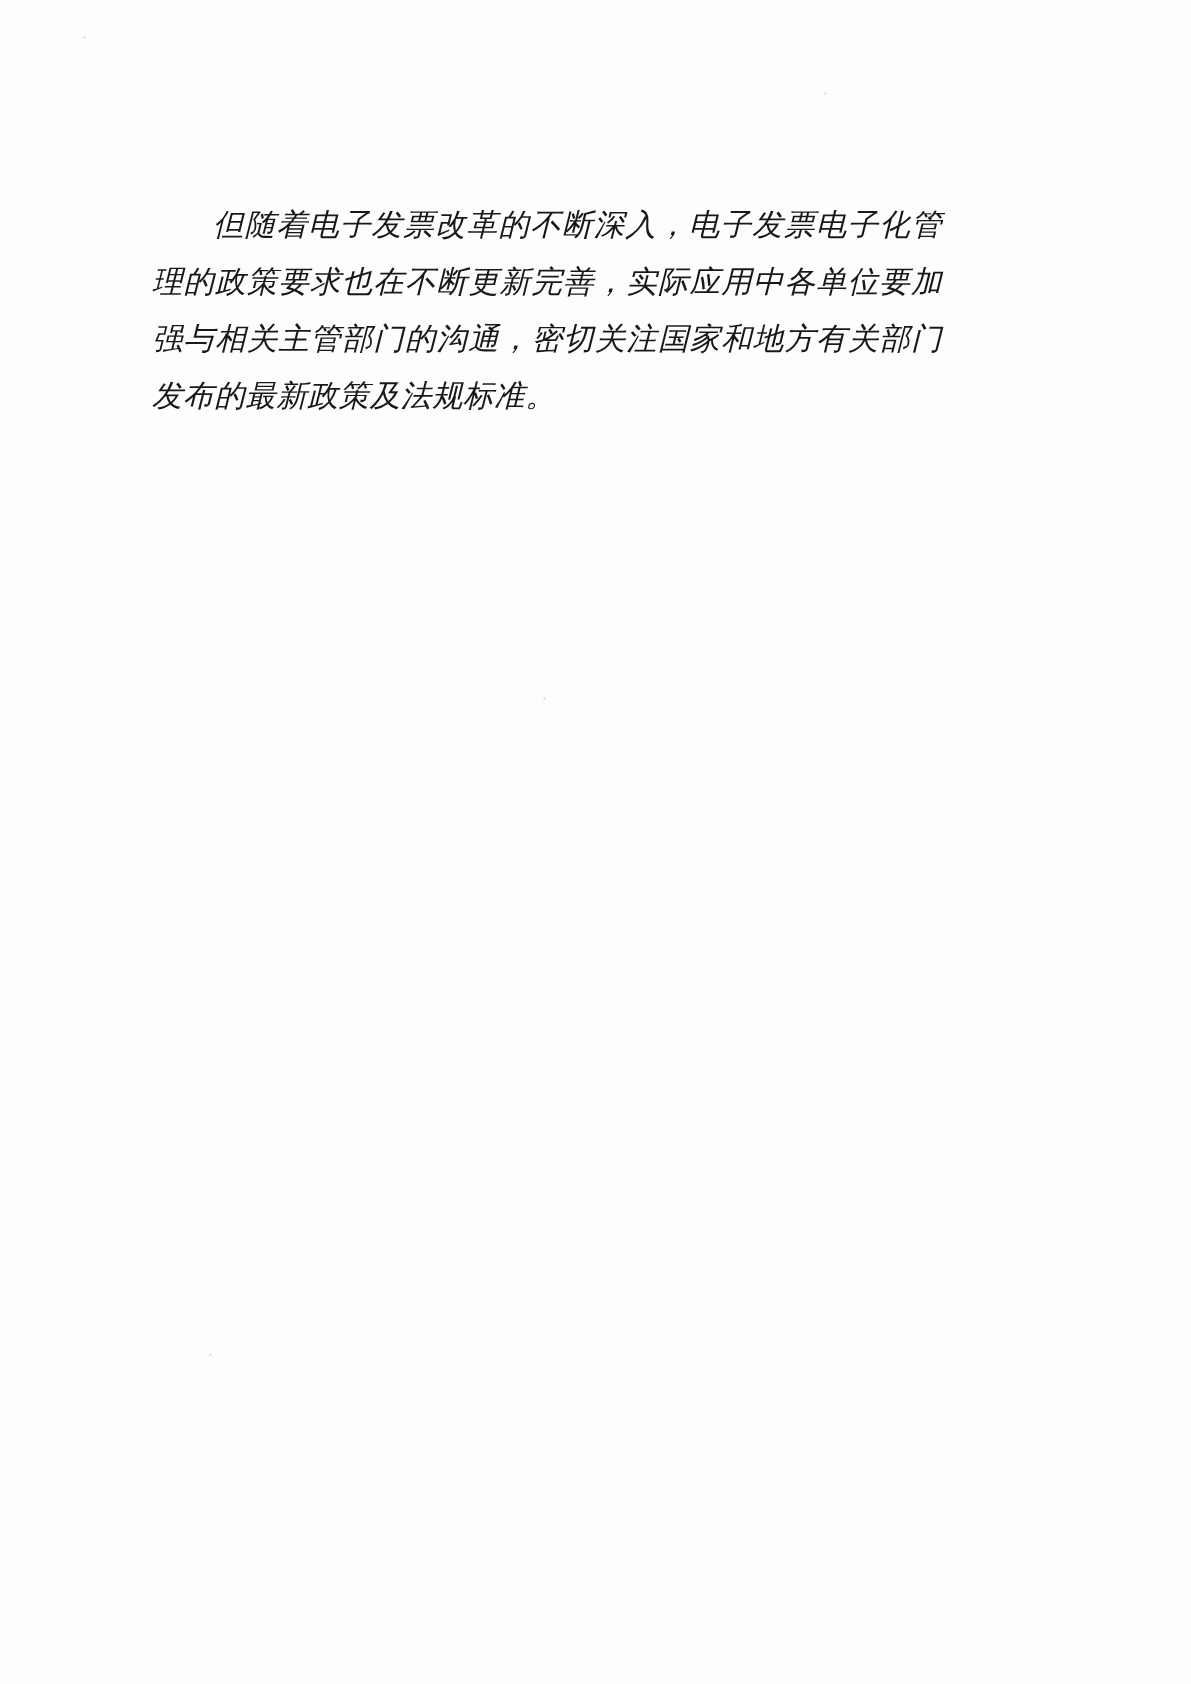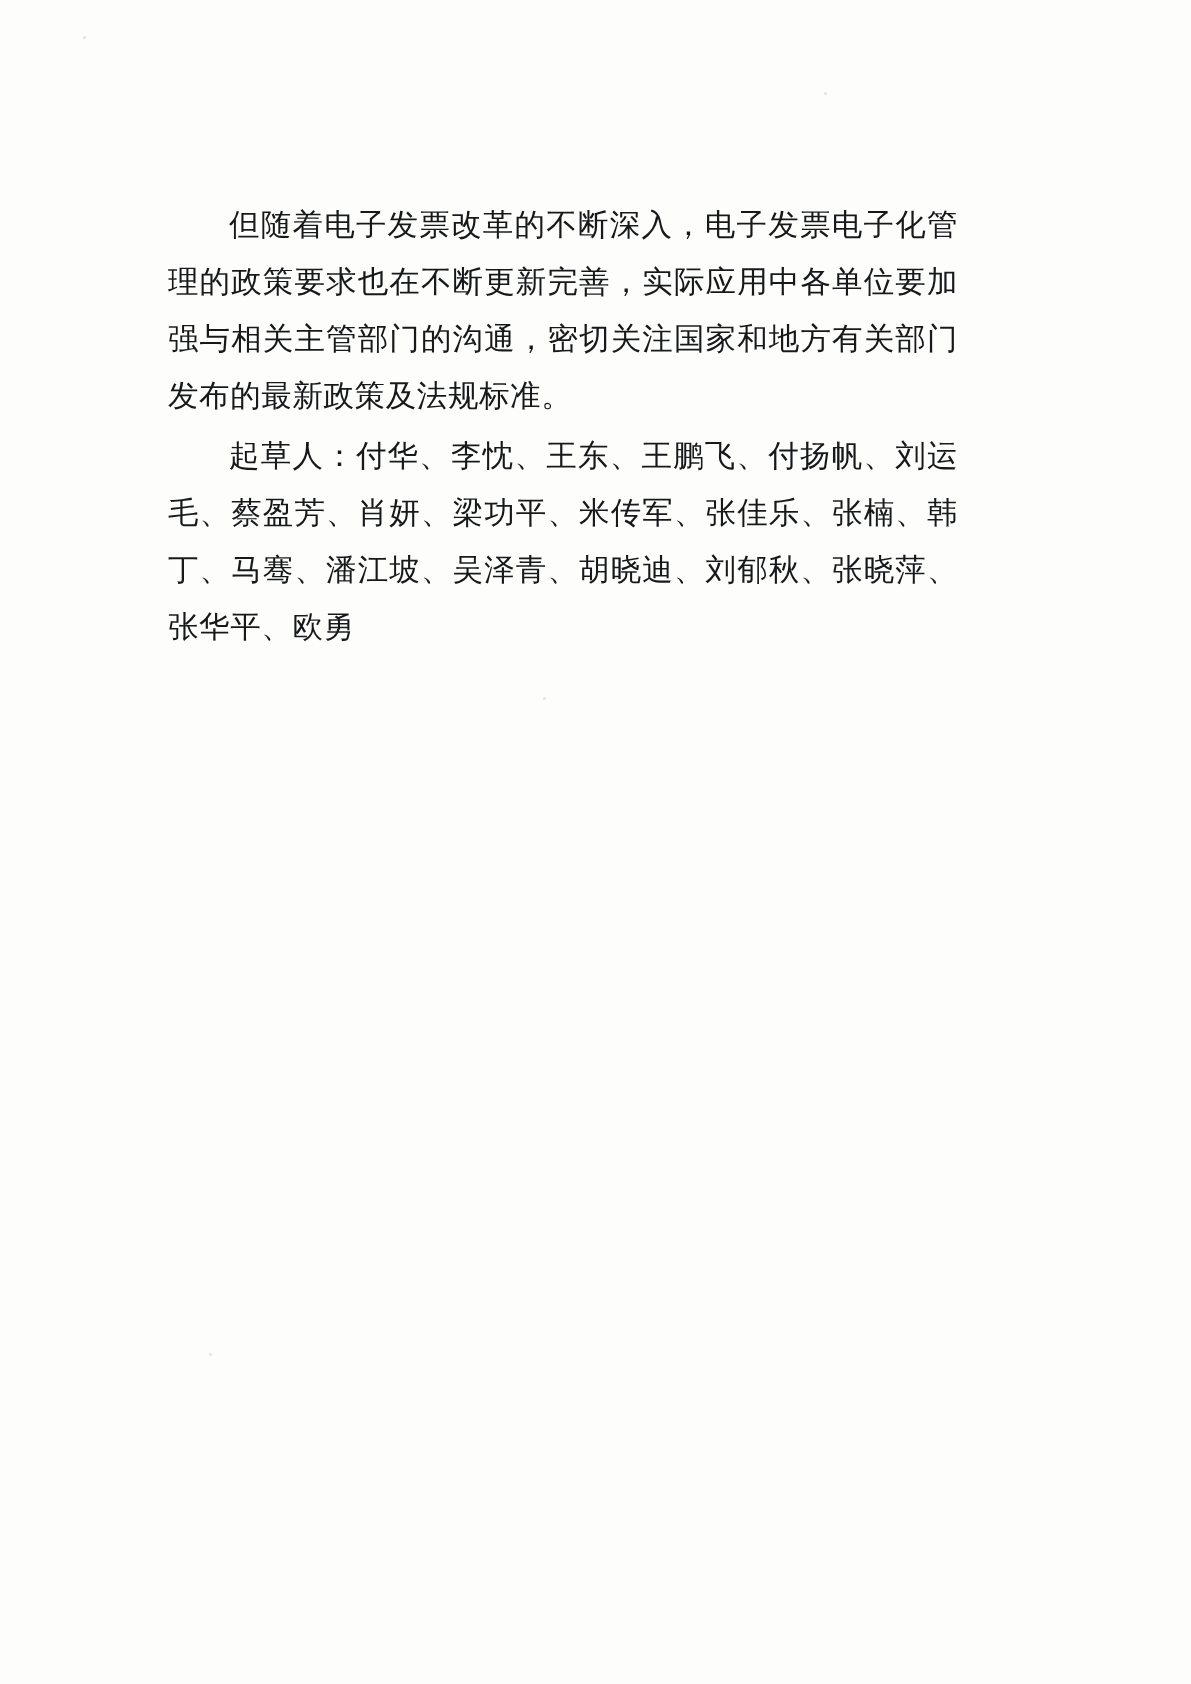--- a/index.html
+++ b/index.html
@@ -18,23 +18,24 @@
 
   
   .page {
     position: absolute;
     inset: 0;
     background: #fdfdfc;
   }
 
   .page-content {
     position: absolute;
-    left: 168px;
+    left: 152px;
     top: 196px;
     width: 790px;
+    font-style: italic;
   }
 
   .para {
     font-size: 30.5px;
     line-height: 57px;
     letter-spacing: 0.6px;
     text-align: justify;
     text-justify: inter-ideograph;
     margin: 0 0 3px 0;
     color: #16181a;
@@ -62,16 +63,15 @@
 
 <div class="page">
 
   <span class="speck s1"></span>
   <span class="speck s2"></span>
   <span class="speck s3"></span>
   <span class="speck s4"></span>
 
   <div class="page-content">
     <p class="para">但随着电子发票改革的不断深入，电子发票电子化管理的政策要求也在不断更新完善，实际应用中各单位要加强与相关主管部门的沟通，密切关注国家和地方有关部门发布的最新政策及法规标准。</p>
-    <p class="para">起草人：付华、李忱、王东、王鹏飞、付扬帆、刘运毛、蔡盈芳、肖妍、梁功平、米传军、张佳乐、张楠、韩丁、马骞、潘江坡、吴泽青、胡晓迪、刘郁秋、张晓萍、张华平、欧勇</p>
   </div>
 
 </div>
 
 </body></html>

